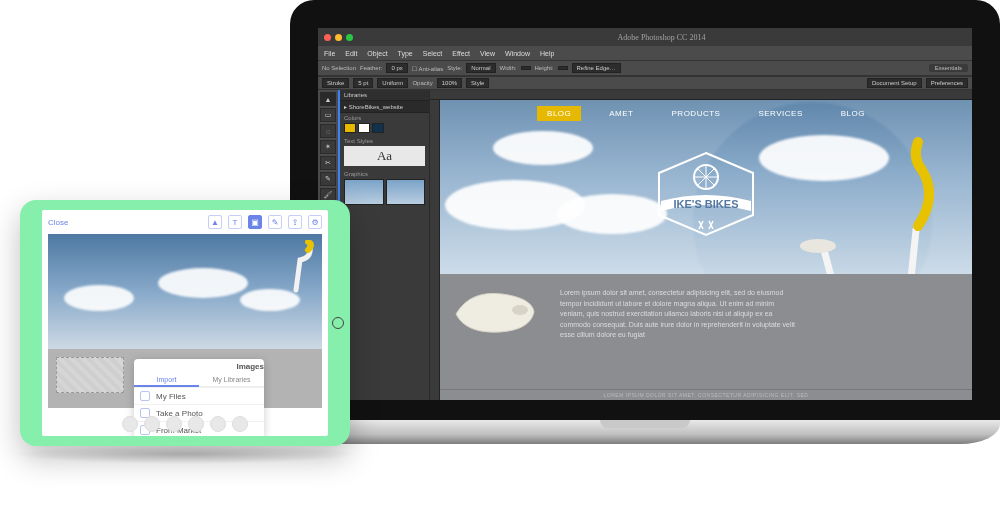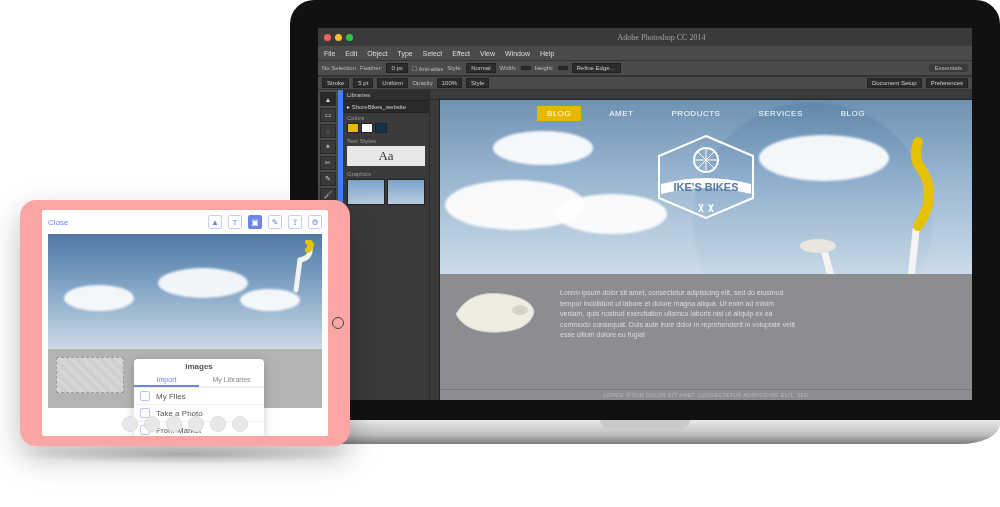--- a/index.html
+++ b/index.html
@@ -110,21 +110,21 @@
     border: 1px solid #2a2a2a;
     display: flex; align-items: center; justify-content: center;
     font-size: 7px; color: #ccc;
   }
   .ps-tools .tool.active { background: #2a2a2a; }
 
   
   .ps-libpanel {
     width: 92px;
     background: #3a3a3a;
-    border-left: 5px solid #3b82f6;
+    border-left: 2px solid #3b82f6;
     border-right: 1px solid #2a2a2a;
     font-size: 6px;
     color: #ccc;
     display: flex; flex-direction: column;
   }
   .ps-libpanel .hdr { padding: 2px 4px; background: #2f2f2f; border-bottom:1px solid #222; }
   .ps-libpanel .sec-title { padding: 2px 4px; color:#999; }
   .ps-libpanel .swatches { display: flex; gap: 2px; padding: 0 4px 3px; }
   .swatch { width: 12px; height: 10px; border:1px solid #222; }
   .ps-libpanel .textstyle {
@@ -177,21 +177,21 @@
 
   .site-nav {
     position: absolute; top: 6px; left: 50%; transform: translateX(-50%);
     display: flex; gap: 18px; font-size: 8px; color: #fff;
     align-items: center;
   }
   .site-nav .item { padding: 3px 10px; letter-spacing: .5px; }
   .site-nav .item.active { background: #e6b800; color:#fff; }
 
   .logo-badge {
-    position: absolute; top: 32px; left: 50%; transform: translateX(-50%);
+    position: absolute; top: 49px; left: 50%; transform: translateX(-50%);
     width: 130px; height: 90px;
     display:flex;align-items:center;justify-content:flex-end;
   }
   .logo-badge svg { width: 100%; height: 100%; }
 
   
   .bike {
     position: absolute; right: -10px; top: 10px;
     width: 310px; height: 320px;
   }
@@ -226,21 +226,21 @@
     display:flex; align-items:center; padding:0 4px; gap:6px;
   }
 
   
   .tablet {
     position: absolute;
     left: 20px;
     top: 200px;
     width: 330px;
     height: 246px;
-    background: #fca5a5;
+    background: #86efac;
     border-radius: 16px;
     padding: 10px 22px;
     box-shadow: 0 12px 30px rgba(0,0,0,.25);
   }
   .tablet-screen {
     width: 100%; height: 100%;
     background: #fff;
     border-radius: 2px;
     position: relative;
     overflow: hidden;
@@ -291,21 +291,21 @@
   .comp-popover {
     position:absolute;
     left: 92px; bottom: -2px;
     width: 130px;
     background:#fff;
     border-radius:4px;
     box-shadow: 0 2px 10px rgba(0,0,0,.2);
     font-size:8px;
     color:#555;
   }
-  .comp-popover .pv-title { text-align:center; font-weight:600; padding:3px 0; }
+  .comp-popover .pv-title { text-align:right; font-weight:600; padding:3px 0; }
   .comp-popover .pv-tabs { display:flex; font-size:7px; color:#888; }
   .comp-popover .pv-tabs span { flex:1; text-align:center; padding:2px 0; border-bottom:1px solid #eee; }
   .comp-popover .pv-tabs span.active { color:#6a84e8; border-bottom:2px solid #6a84e8; }
   .comp-popover .pv-item {
     display:flex; align-items:center; gap:6px;
     padding:3px 6px; border-top:1px solid #f1f1f1;
   }
   .pv-ico { width:10px;height:10px;border:1px solid #b8c4f2;border-radius:2px; }
 
   .comp-toolbar {

